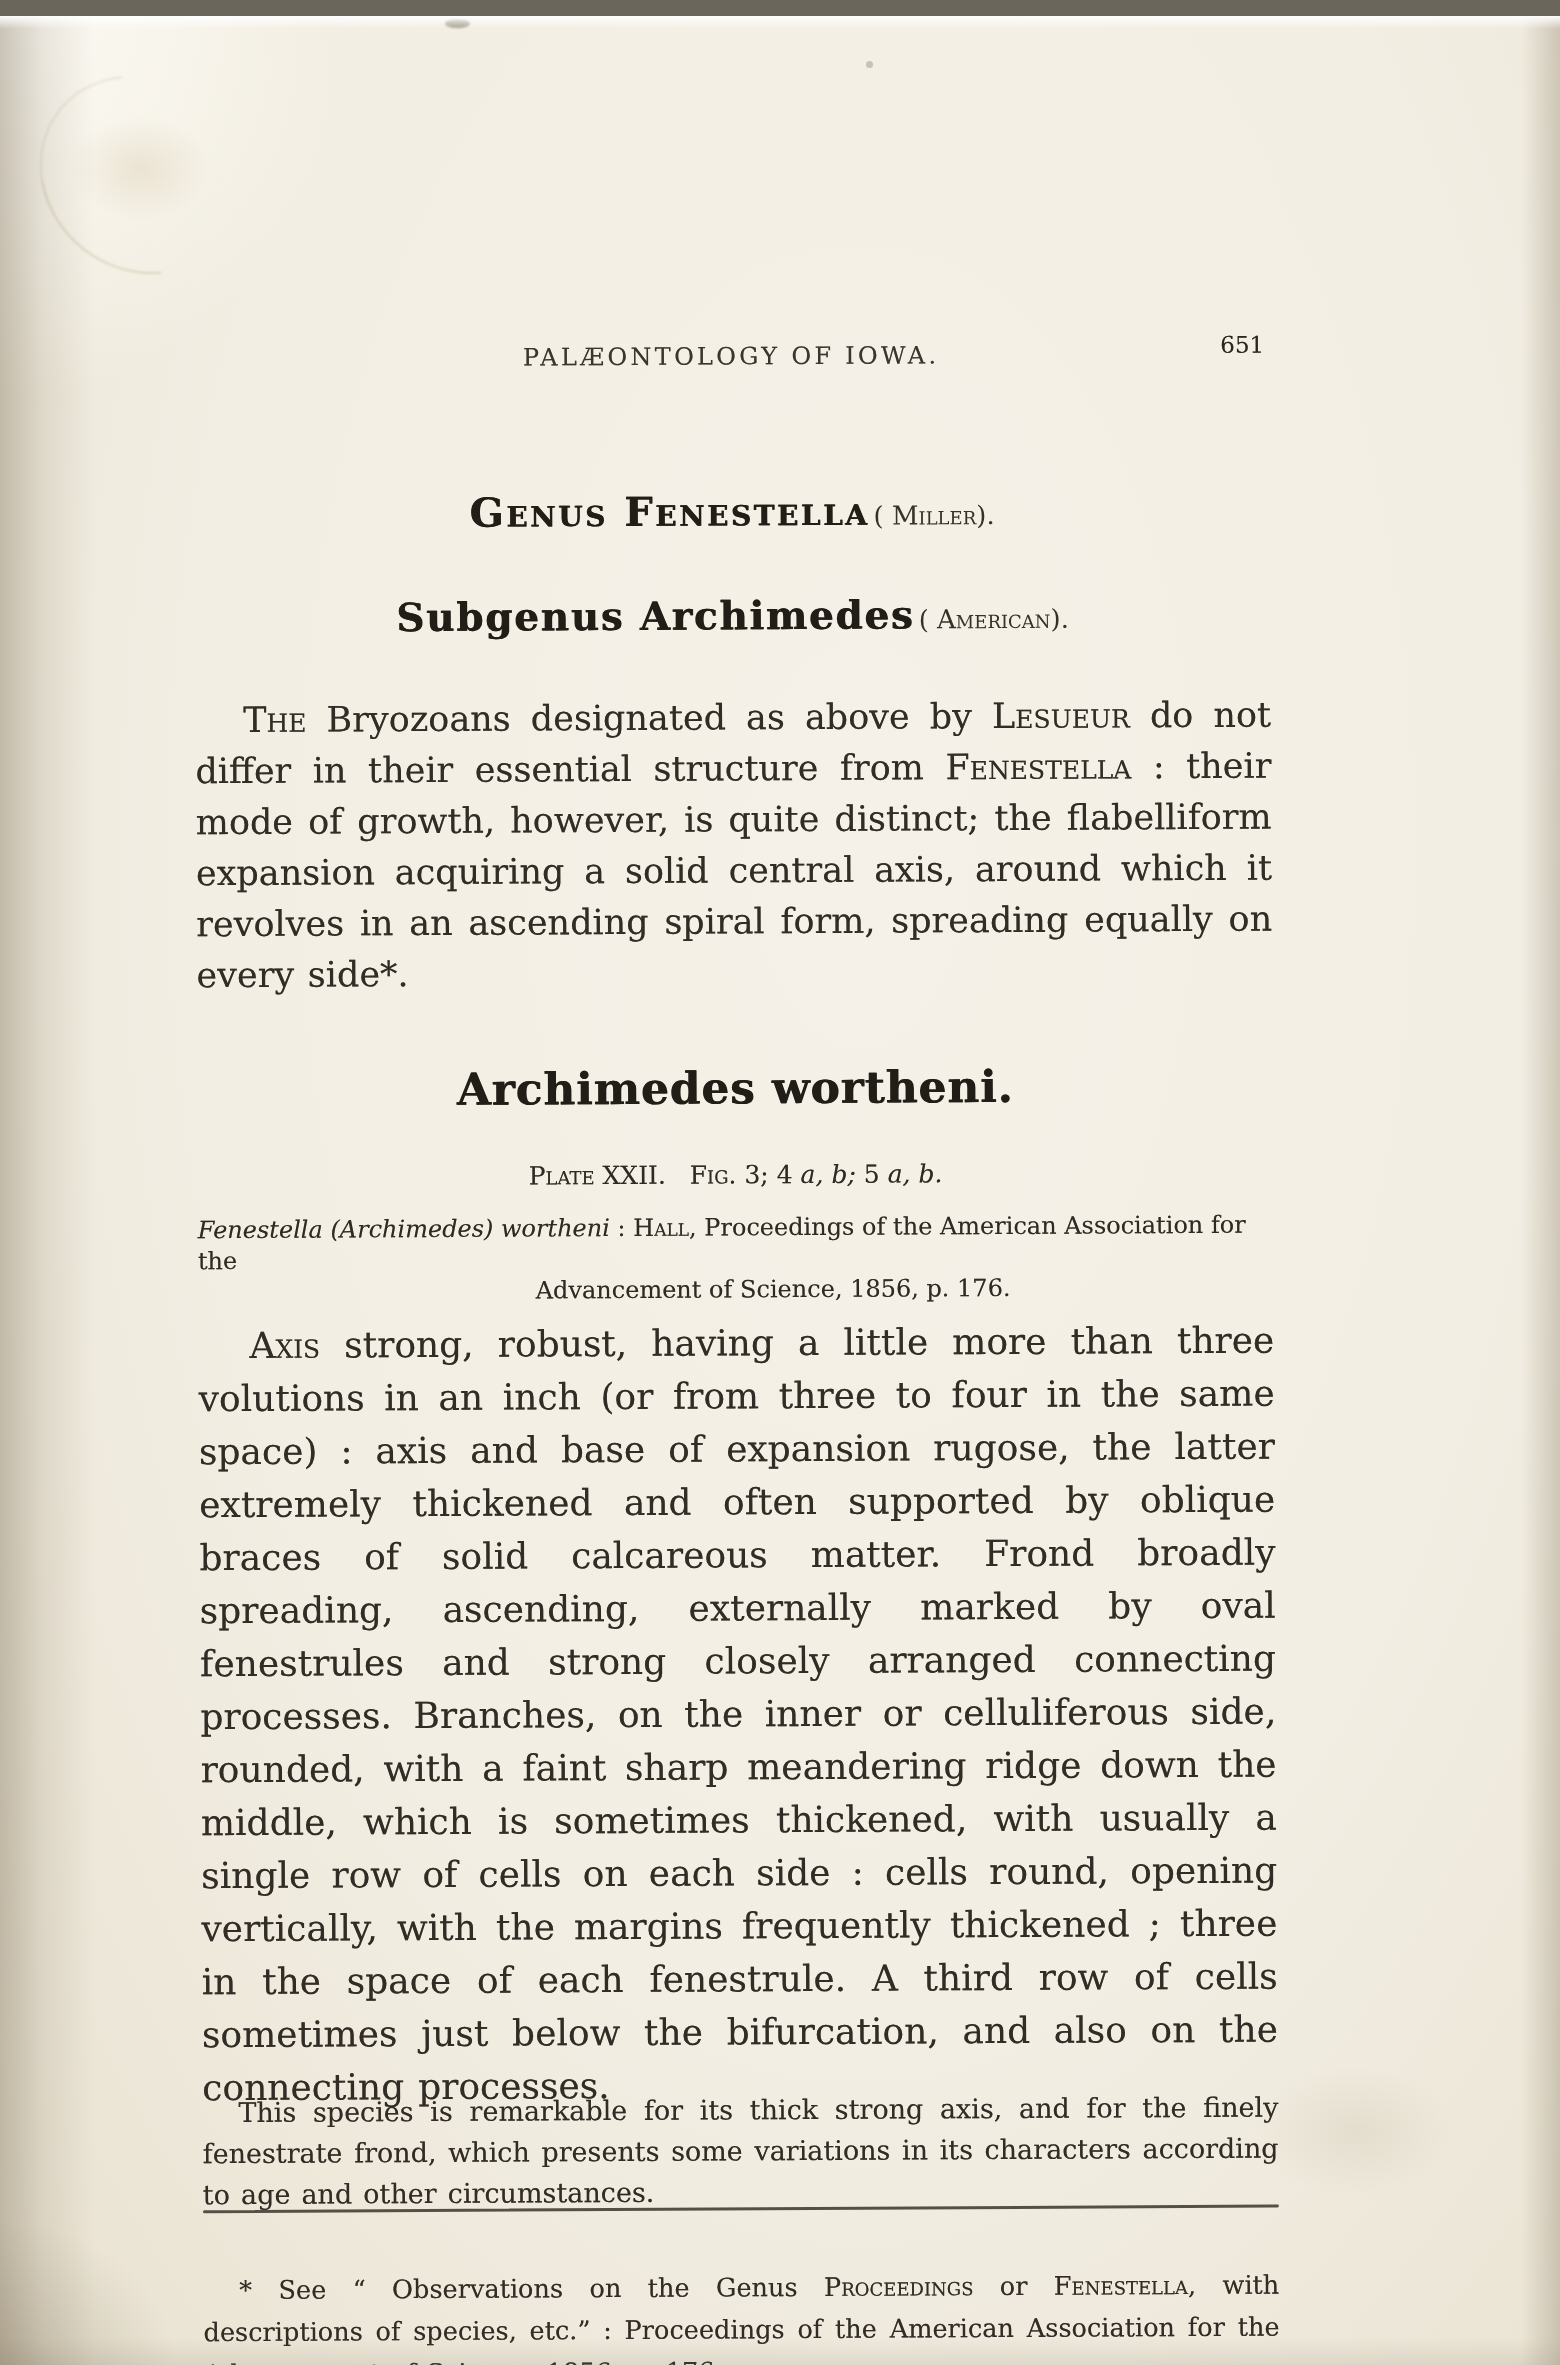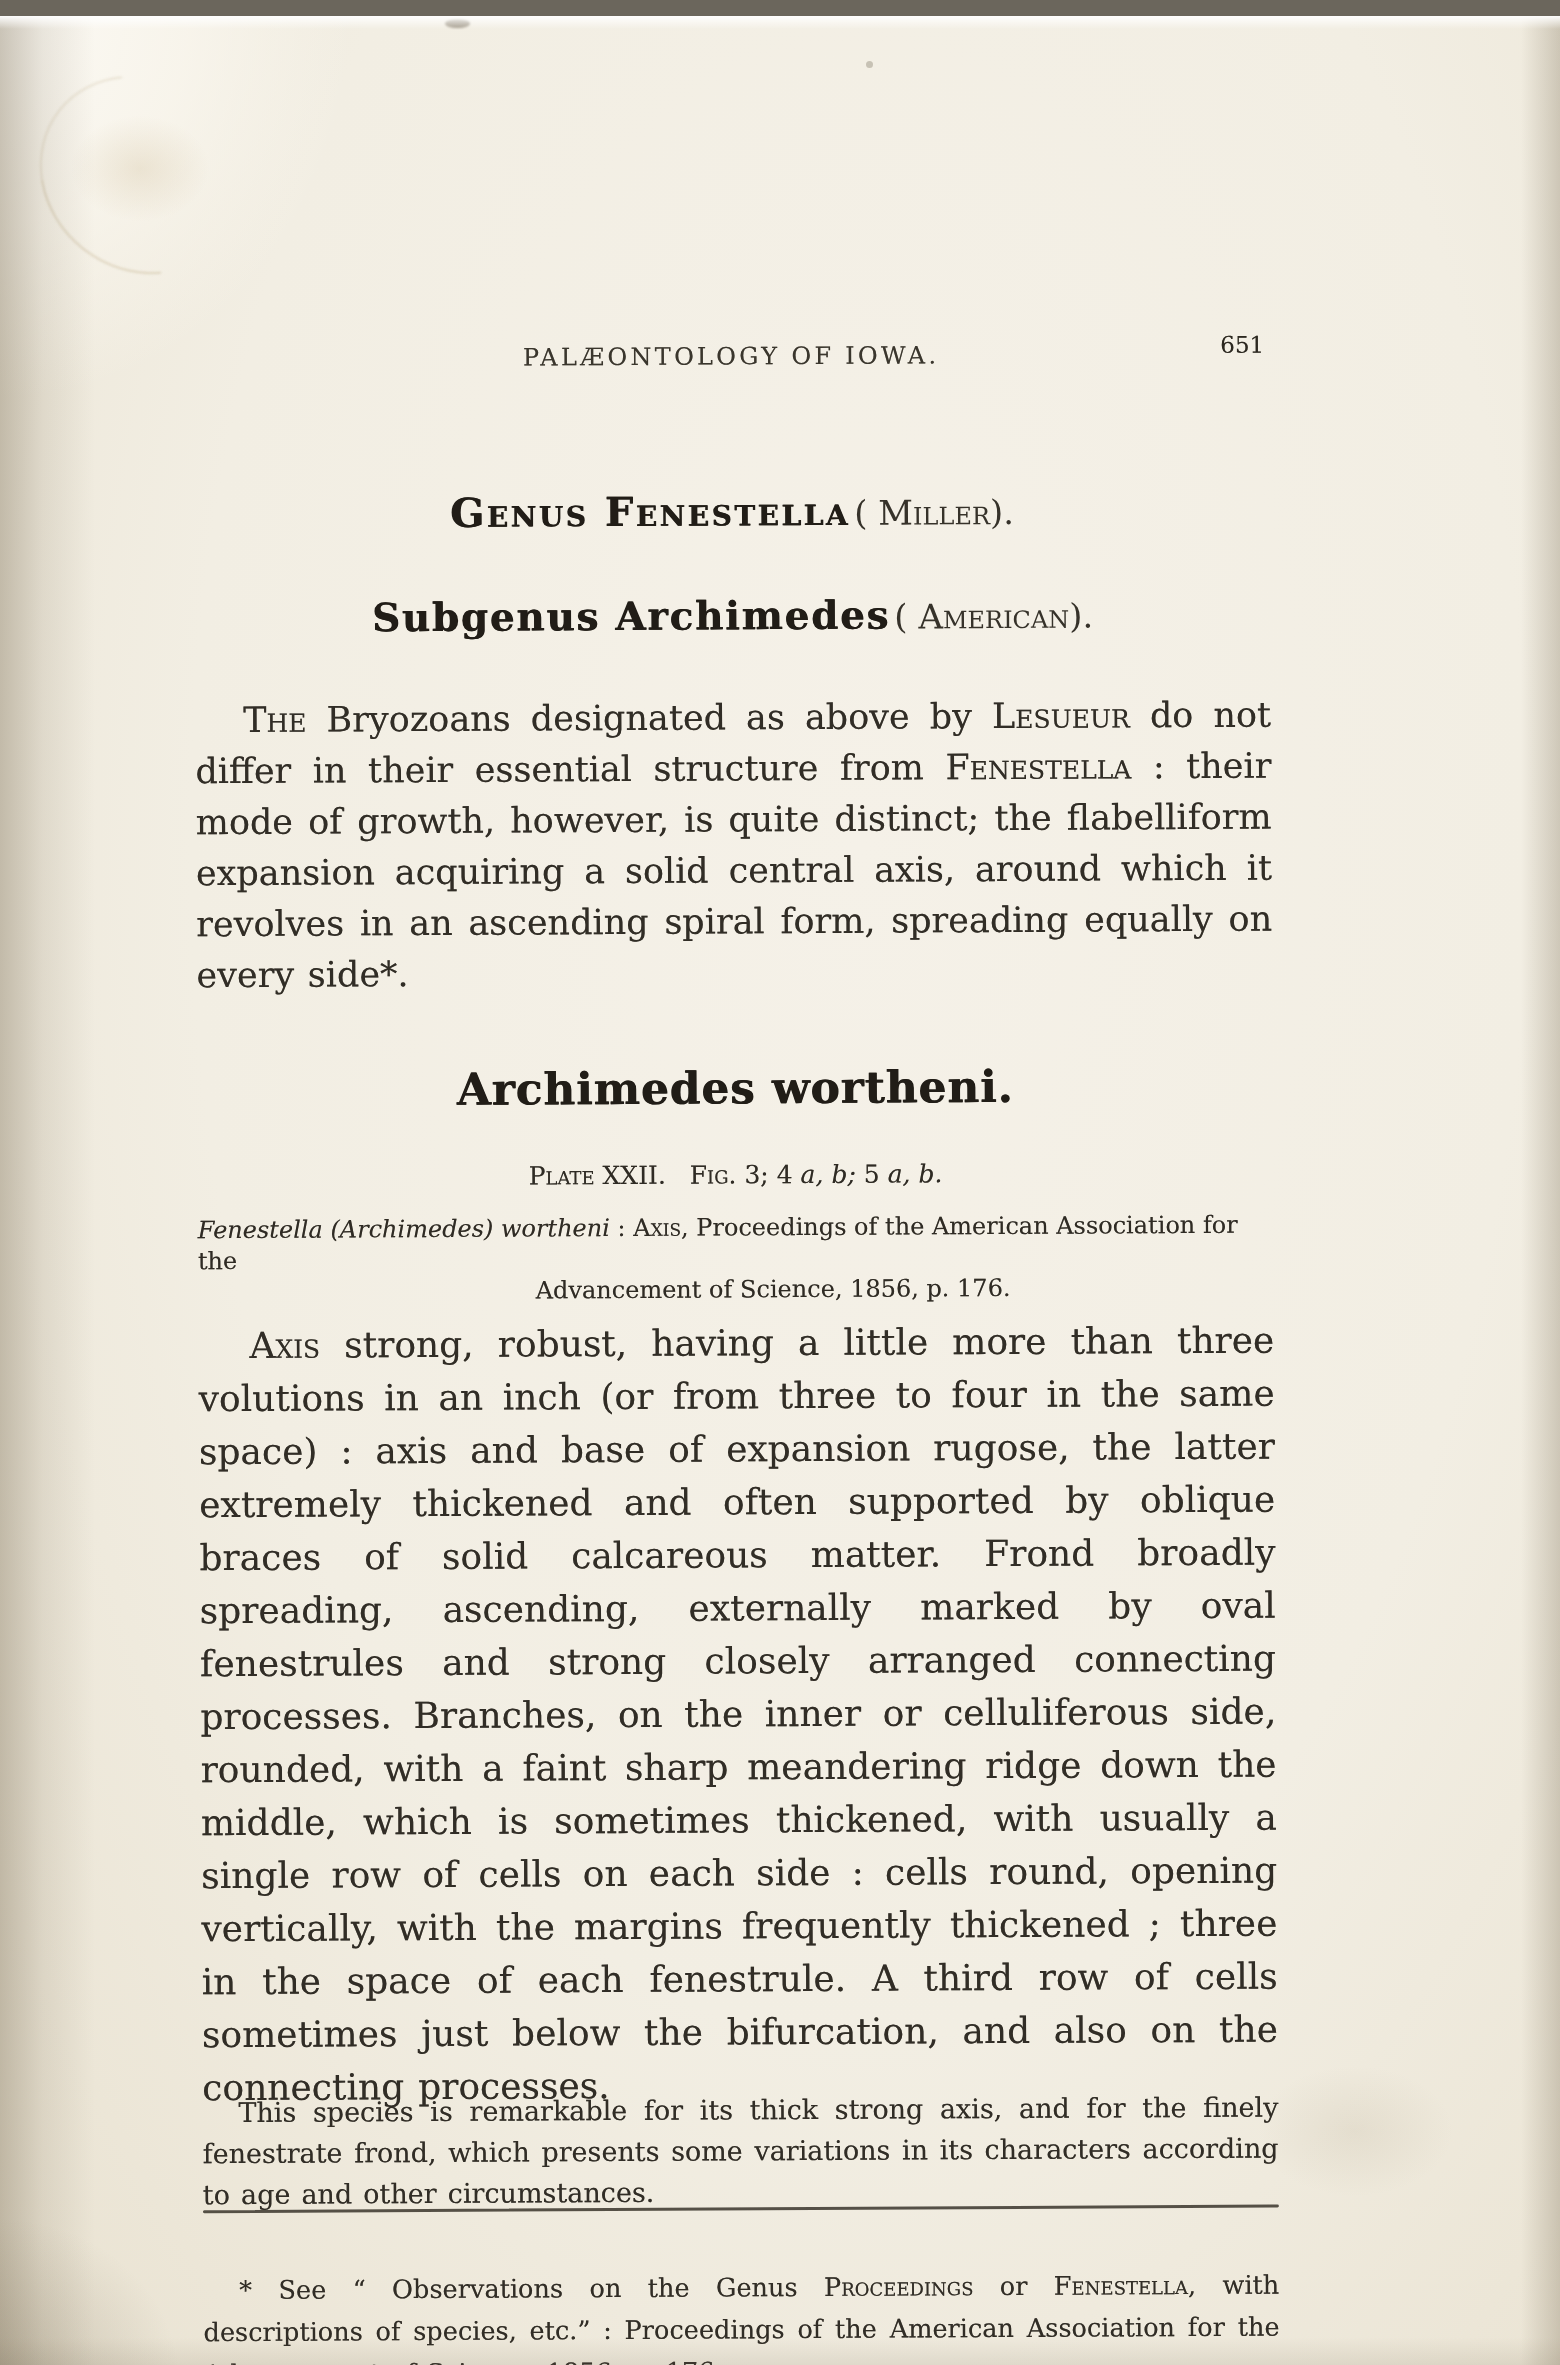--- a/index.html
+++ b/index.html
@@ -63,21 +63,21 @@
     text-shadow: 0 0 0.5px rgba(58,54,45,0.5);
   }
   .page-number {
     position: absolute; right: 5px; top: -8.3px;
     font-size: 23px; color: #2c2820;
     text-shadow: 0 0 0.5px rgba(44,40,32,0.5);
   }
 
   .genus-heading { top: 471px; text-align: center; }
   .genus-heading .title { font-size: 40px; letter-spacing: 2.5px; }
-  .genus-heading .author, .subgenus-heading .author { font-size: 34px; color: #36322a; }
+  .genus-heading .author, .subgenus-heading .author { font-size: 26px; color: #36322a; }
 
   .subgenus-heading { top: 576px; text-align: center; }
   .subgenus-heading .title { font-size: 39px; letter-spacing: 1.7px; }
 
   .body-text {
     text-align: justify;
     text-shadow: 0 0 0.5px rgba(49,45,38,0.55);
     word-spacing: 2.5px;
   }
   .intro-paragraph { top: 641px; font-size: 35px; line-height: 51px; text-indent: 48px; }
@@ -130,21 +130,21 @@
 
     <p class="col body-text intro-paragraph"><span class="sc">The</span><span> Bryozoans designated as above by </span><span class="sc">Lesueur</span><span> do not differ in their essential structure from </span><span class="sc">Fenestella</span><span> : their mode of growth, however, is quite distinct; the flabelliform expansion acquiring a solid central axis, around which it revolves in an ascending spiral form, spreading equally on every side*.</span></p>
 
     <div class="col species-heading fat">
       <span>Archimedes wortheni.</span>
     </div>
 
     <div class="col plate-line"><span class="sc">Plate XXII.&nbsp;&nbsp;&nbsp;Fig. 3; </span><span>4 </span><span class="it">a, b;</span><span> 5 </span><span class="it">a, b.</span></div>
 
     <div class="col synonymy">
-      <span class="it">Fenestella (Archimedes) wortheni</span><span> : </span><span class="sc">Axis,</span><span> Proceedings of the American Association for the</span>
+      <span class="it">Fenestella (Archimedes) wortheni</span><span> : </span><span class="sc">Hall,</span><span> Proceedings of the American Association for the</span>
       <span class="line2">Advancement of Science, 1856, p. 176.</span>
     </div>
 
     <p class="col body-text description-paragraph"><span class="sc">Axis</span><span> strong, robust, having a little more than three volutions in an inch (or from three to four in the same space) : axis and base of expansion rugose, the latter extremely thickened and often supported by oblique braces of solid calcareous matter. Frond broadly spreading, ascending, externally marked by oval fenestrules and strong closely arranged connecting processes. Branches, on the inner or celluliferous side, rounded, with a faint sharp meandering ridge down the middle, which is sometimes thickened, with usually a single row of cells on each side : cells round, opening vertically, with the margins frequently thickened ; three in the space of each fenestrule. A third row of cells sometimes just below the bifurcation, and also on the connecting processes.</span></p>
 
     <p class="col body-text remarks-paragraph"><span>This species is remarkable for its thick strong axis, and for the finely fenestrate frond, which presents some variations in its characters according to age and other circumstances.</span></p>
 
     <div class="col footnote-rule"></div>
 
     <p class="col body-text footnote-paragraph"><span>* See “ Observations on the Genus </span><span class="sc">Proceedings</span><span> or </span><span class="sc">Fenestella</span><span>, with descriptions of species, etc.” :  Proceedings of the American Association for the Advancement of Science, 1856, p. 176.</span></p>

